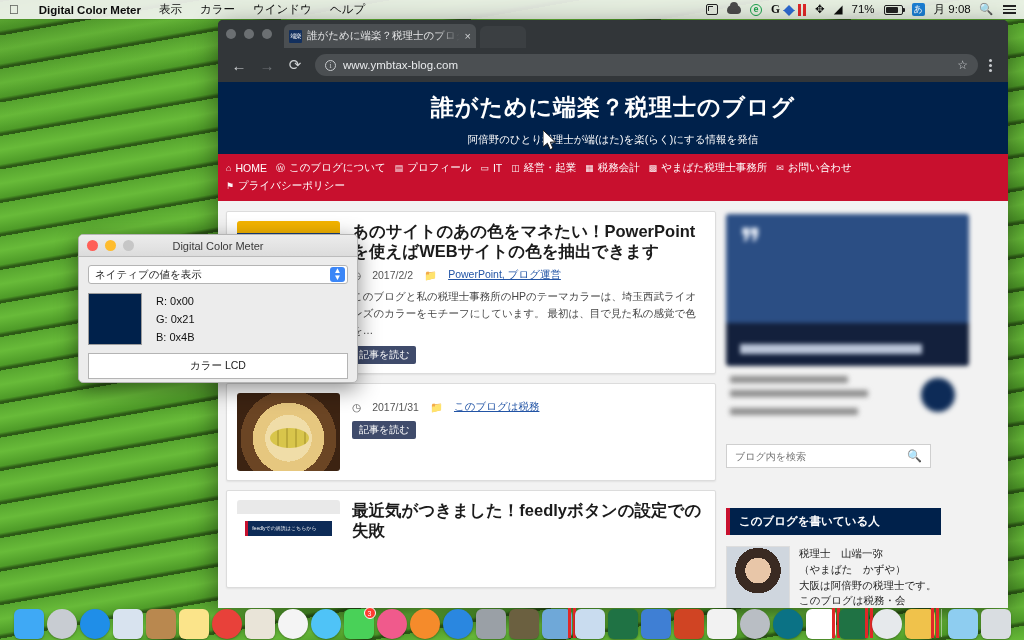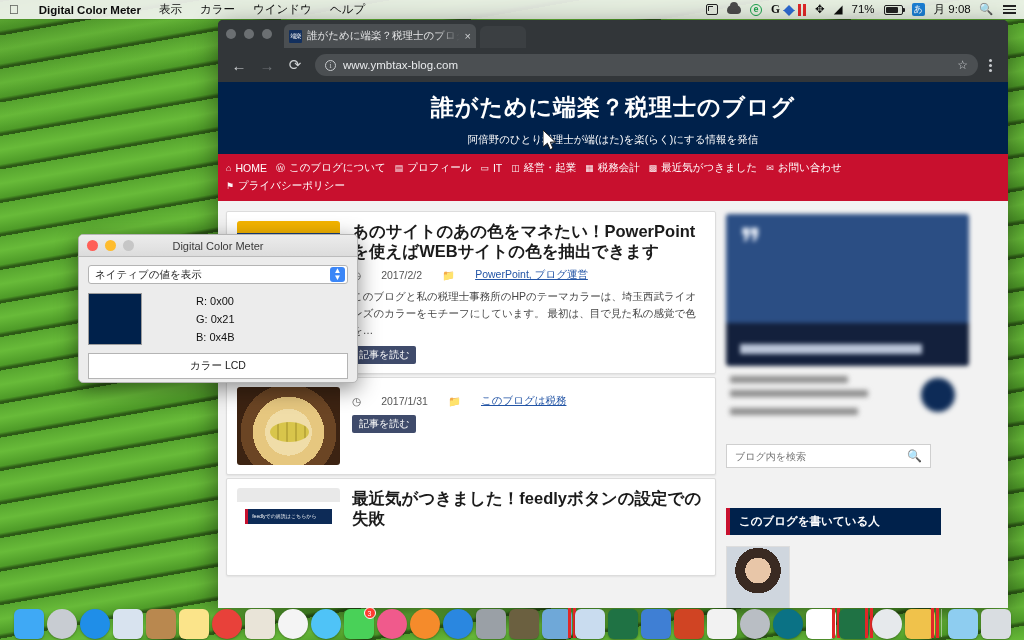--- a/index.html
+++ b/index.html
@@ -105,25 +105,25 @@
   .site-nav { background:#c8102e; color:#fff; padding:5px 8px 6px 8px; }
   .site-nav .row { display:flex; flex-wrap:wrap; align-items:center; }
   .site-nav .navitem { font-size:10.5px; display:flex; align-items:center; gap:4px; padding:2px 9px 2px 0; white-space:nowrap; }
   .site-nav .gi { font-size:9px; opacity:.95; }
 
   .content { display:flex; padding:10px 8px 0 8px; gap:10px; }
   .main-col { width:490px; }
   .side-col { width:243px; padding-top:3px; }
 
   .card { background:#fff; border:1px solid #dcdcdc; border-radius:2px; display:flex; gap:12px;
-          padding:9px 10px; margin-bottom:3px; box-shadow:0 1px 2px rgba(0,0,0,.07); }
+          padding:9px 10px; margin-bottom:9px; box-shadow:0 1px 2px rgba(0,0,0,.07); }
   .card .thumb { width:103px; height:78px; flex:0 0 auto; border-radius:3px; overflow:hidden; position:relative; }
   .card .body { flex:1 1 auto; min-width:0; }
   .card h2 { font-size:16.5px; line-height:1.22; color:#1b1b1b; font-weight:bold; }
-  .card .meta { font-size:10.5px; color:#555; margin-top:7px; display:flex; align-items:center; gap:20px; flex-wrap:wrap; }
+  .card .meta { font-size:10.5px; color:#555; margin-top:7px; display:flex; align-items:center; gap:11px; flex-wrap:wrap; }
   .card .meta .cat { color:#2254a5; text-decoration:underline; }
   .card .excerpt { font-size:10.5px; color:#444; line-height:1.62; margin-top:6px; }
   .card .readmore { display:inline-block; margin-top:7px; background:#3f4b6b; color:#fff;
                     font-size:10px; padding:2px 7px; border-radius:2px; }
 
   .thumb-1 { background:linear-gradient(180deg,#f4b400 0 16%, #0d2b57 16% 64%, #ffffff 64% 100%); }
   .thumb-1:after{content:"";position:absolute;left:0;top:16%;width:100%;height:12%;background:#1a3f7d;}
   .thumb-2 { background:radial-gradient(circle at 50% 58%, #f0dda8 0 34%, #e6c77f 34% 52%, #6b4524 52% 70%, #3c2312 70% 100%); }
   .thumb-2:after{content:"";position:absolute;left:32%;top:44%;width:38%;height:26%;border-radius:50%;
     background:repeating-linear-gradient(90deg,#d8c54b 0 7px,#bca93a 7px 9px);}
@@ -173,21 +173,21 @@
   #dcm .slider .ticks { position:absolute; left:14px; right:4px; top:8px; height:3px;
      background:repeating-linear-gradient(90deg,#9a9a9a 0 1px, transparent 1px 10px); }
   #dcm .sliderlabel { font-size:10px; color:#2a2a2a; margin-top:3px; }
   #dcm .right { flex:1 1 auto; }
   #dcm .select { width:100%; height:19px; background:#fff; border:1px solid #b4b4b4; border-radius:3px;
      display:flex; align-items:center; padding-left:6px; font-size:10.5px; color:#1a1a1a; position:relative; }
   #dcm .select .arrows { position:absolute; right:2px; top:1px; width:15px; height:15px; background:#3b86f7;
      border-radius:3px; color:#fff; font-size:8px; display:flex; align-items:center; justify-content:center; line-height:.8; flex-direction:column; }
   #dcm .swatchrow { display:flex; gap:14px; margin-top:9px; }
   #dcm .swatch { width:54px; height:52px; background:#112a55; border:1px solid #9c9c9c; }
-  #dcm .rgb { font-size:11px; color:#111; line-height:1.62;margin-left:40px; }
+  #dcm .rgb { font-size:11px; color:#111; line-height:1.62; }
   #dcm .profile { margin-top:7px; width:100%; height:26px; background:#fff; border:1px solid #b4b4b4;
      display:flex; align-items:center; justify-content:center; font-size:10.5px; color:#1a1a1a; }
 
   
   #cursor { position:absolute; left:325px; top:110px; width:0; height:0; }
   #cursor svg { display:block; }
 
   
   #dock { position:absolute; left:0; bottom:0; width:1024px; height:34px;
           display:flex; align-items:flex-end; justify-content:center; gap:3px; padding-bottom:1px; }
@@ -316,21 +316,21 @@
         <span class="navitem">
             <span class="gi">◫</span>
             <span>経営・起業</span>
           </span>
         <span class="navitem">
             <span class="gi">▦</span>
             <span>税務会計</span>
           </span>
         <span class="navitem">
             <span class="gi">▩</span>
-            <span>最近気がつきました</span>
+            <span>やまばた税理士事務所</span>
           </span>
         <span class="navitem">
             <span class="gi">✉</span>
             <span>お問い合わせ</span>
           </span>
       </div>
       <div class="row">
         <span class="navitem">
             <span class="gi">⚑</span>
             <span>プライバシーポリシー</span>
@@ -396,20 +396,24 @@
         </div>
 
         <div class="searchbox">
           <input type="text" placeholder="ブログ内を検索" style="">
           <span class="sic">🔍</span>
         </div>
 
         <div class="widget-title">このブログを書いている人</div>
         <div class="author">
           <div class="face"></div>
+          <div class="txt"><span style="white-space:pre-line;">税理士　山端一弥
+（やまばた　かずや）
+大阪は阿倍野の税理士です。
+このブログは税務・会</span></div>
         </div>
       </div>
 
     </div>
   </div>
 
   <div id="cursor">
     <svg width="16" height="22" viewBox="0 0 16 22">
       <polygon points="0,0 0,17 4.4,13.2 7.2,19.6 10,18.3 7.3,12.2 12.6,12" fill="#fff" stroke="#1a1a1a" stroke-width="1"></polygon>
     </svg>

